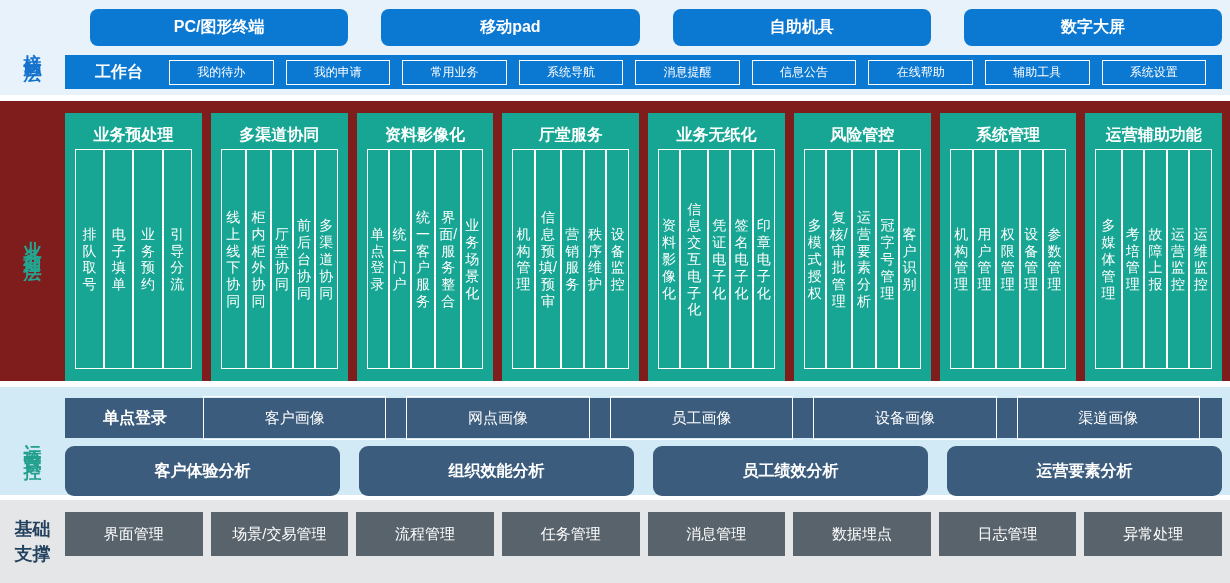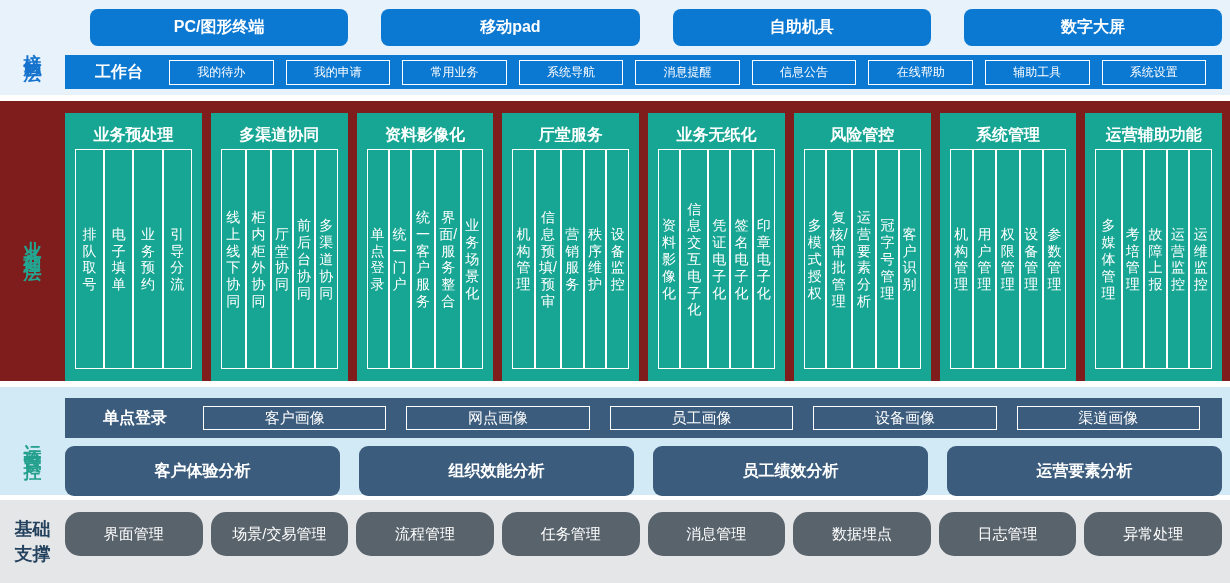--- a/index.html
+++ b/index.html
@@ -61,39 +61,39 @@
 
   
   .band-operations { height: 108px; background: #d2eaf6; margin-bottom: 5px; }
   .band-operations .vlabel { color: #23a08d; }
   .digital-bar {
     margin-top: 11px; height: 40px; background: #3b5c7d;
     display: flex; align-items: center; padding: 0 12px;
   }
   .digital-label { color: #fff; font-weight: 700; font-size: 16px; width: 116px; flex: 0 0 116px; text-align: center; }
   .digital-chip {
-    flex: 1; height: 24px; margin: 0 10px; border: 1px solid #fff; color: #fff;
+    flex: 1; height: 44px; margin: 0 10px; border: 1px solid #fff; color: #fff;
     font-size: 15px; display: flex; align-items: center; justify-content: center; cursor: pointer;
   }
   .analysis-row { display: flex; gap: 19px; margin-top: 8px; height: 50px; }
   .analysis-btn {
     flex: 1; background: #3b5c7d; color: #fff; font-weight: 700; font-size: 16px;
     display: flex; align-items: center; justify-content: center; border-radius: 9px; cursor: pointer;
   }
 
   
   .band-foundation { height: 84px; background: #e5e6e8; }
   .hlabel {
     color: #24425e; font-weight: 700; font-size: 18px; width: 40px;
     text-align: center; line-height: 1.35; word-break: break-all;
   }
   .foundation-row { display: flex; gap: 8px; margin-top: 12px; height: 44px; }
   .foundation-box {
     flex: 1; background: #59636c; color: #fff; font-size: 15px;
-    display: flex; align-items: center; justify-content: center; cursor: pointer; border-radius: 15px;
+    display: flex; align-items: center; justify-content: center; cursor: pointer;
   }
 </style>
 </head>
 <body>
 
 <div class="page">
 
   <div class="band band-contact">
     <div class="side">
       <div class="vlabel">接触层</div>

